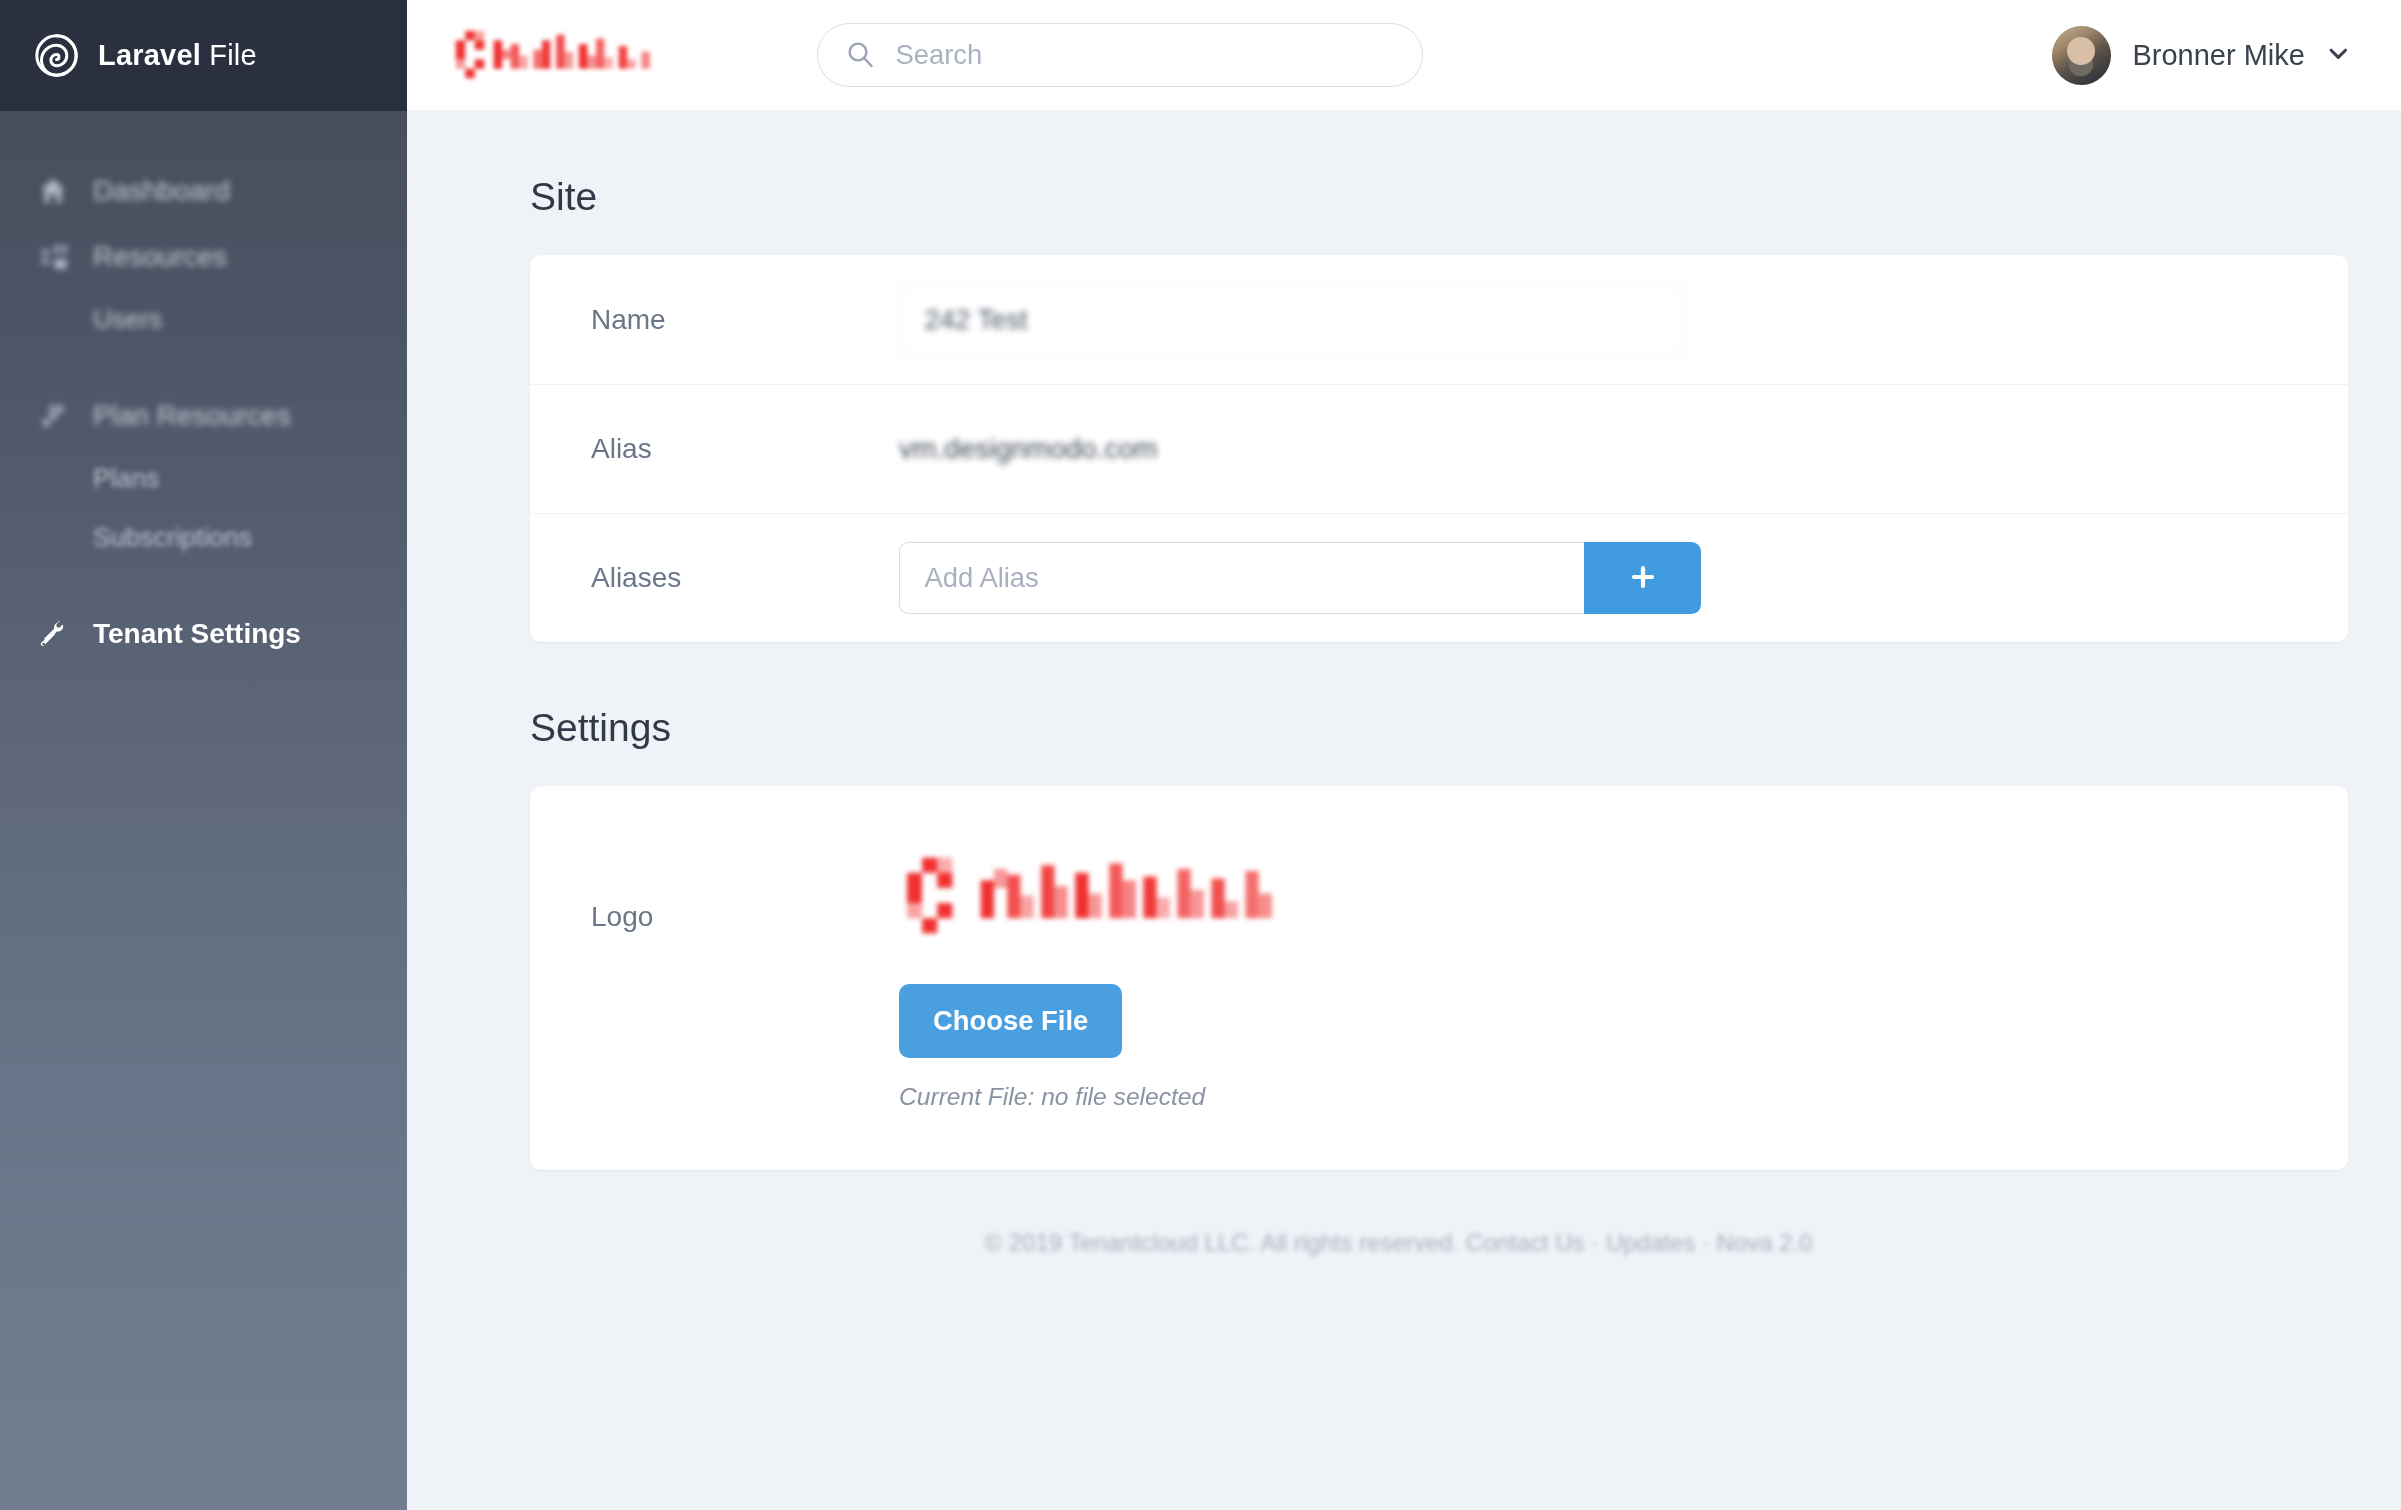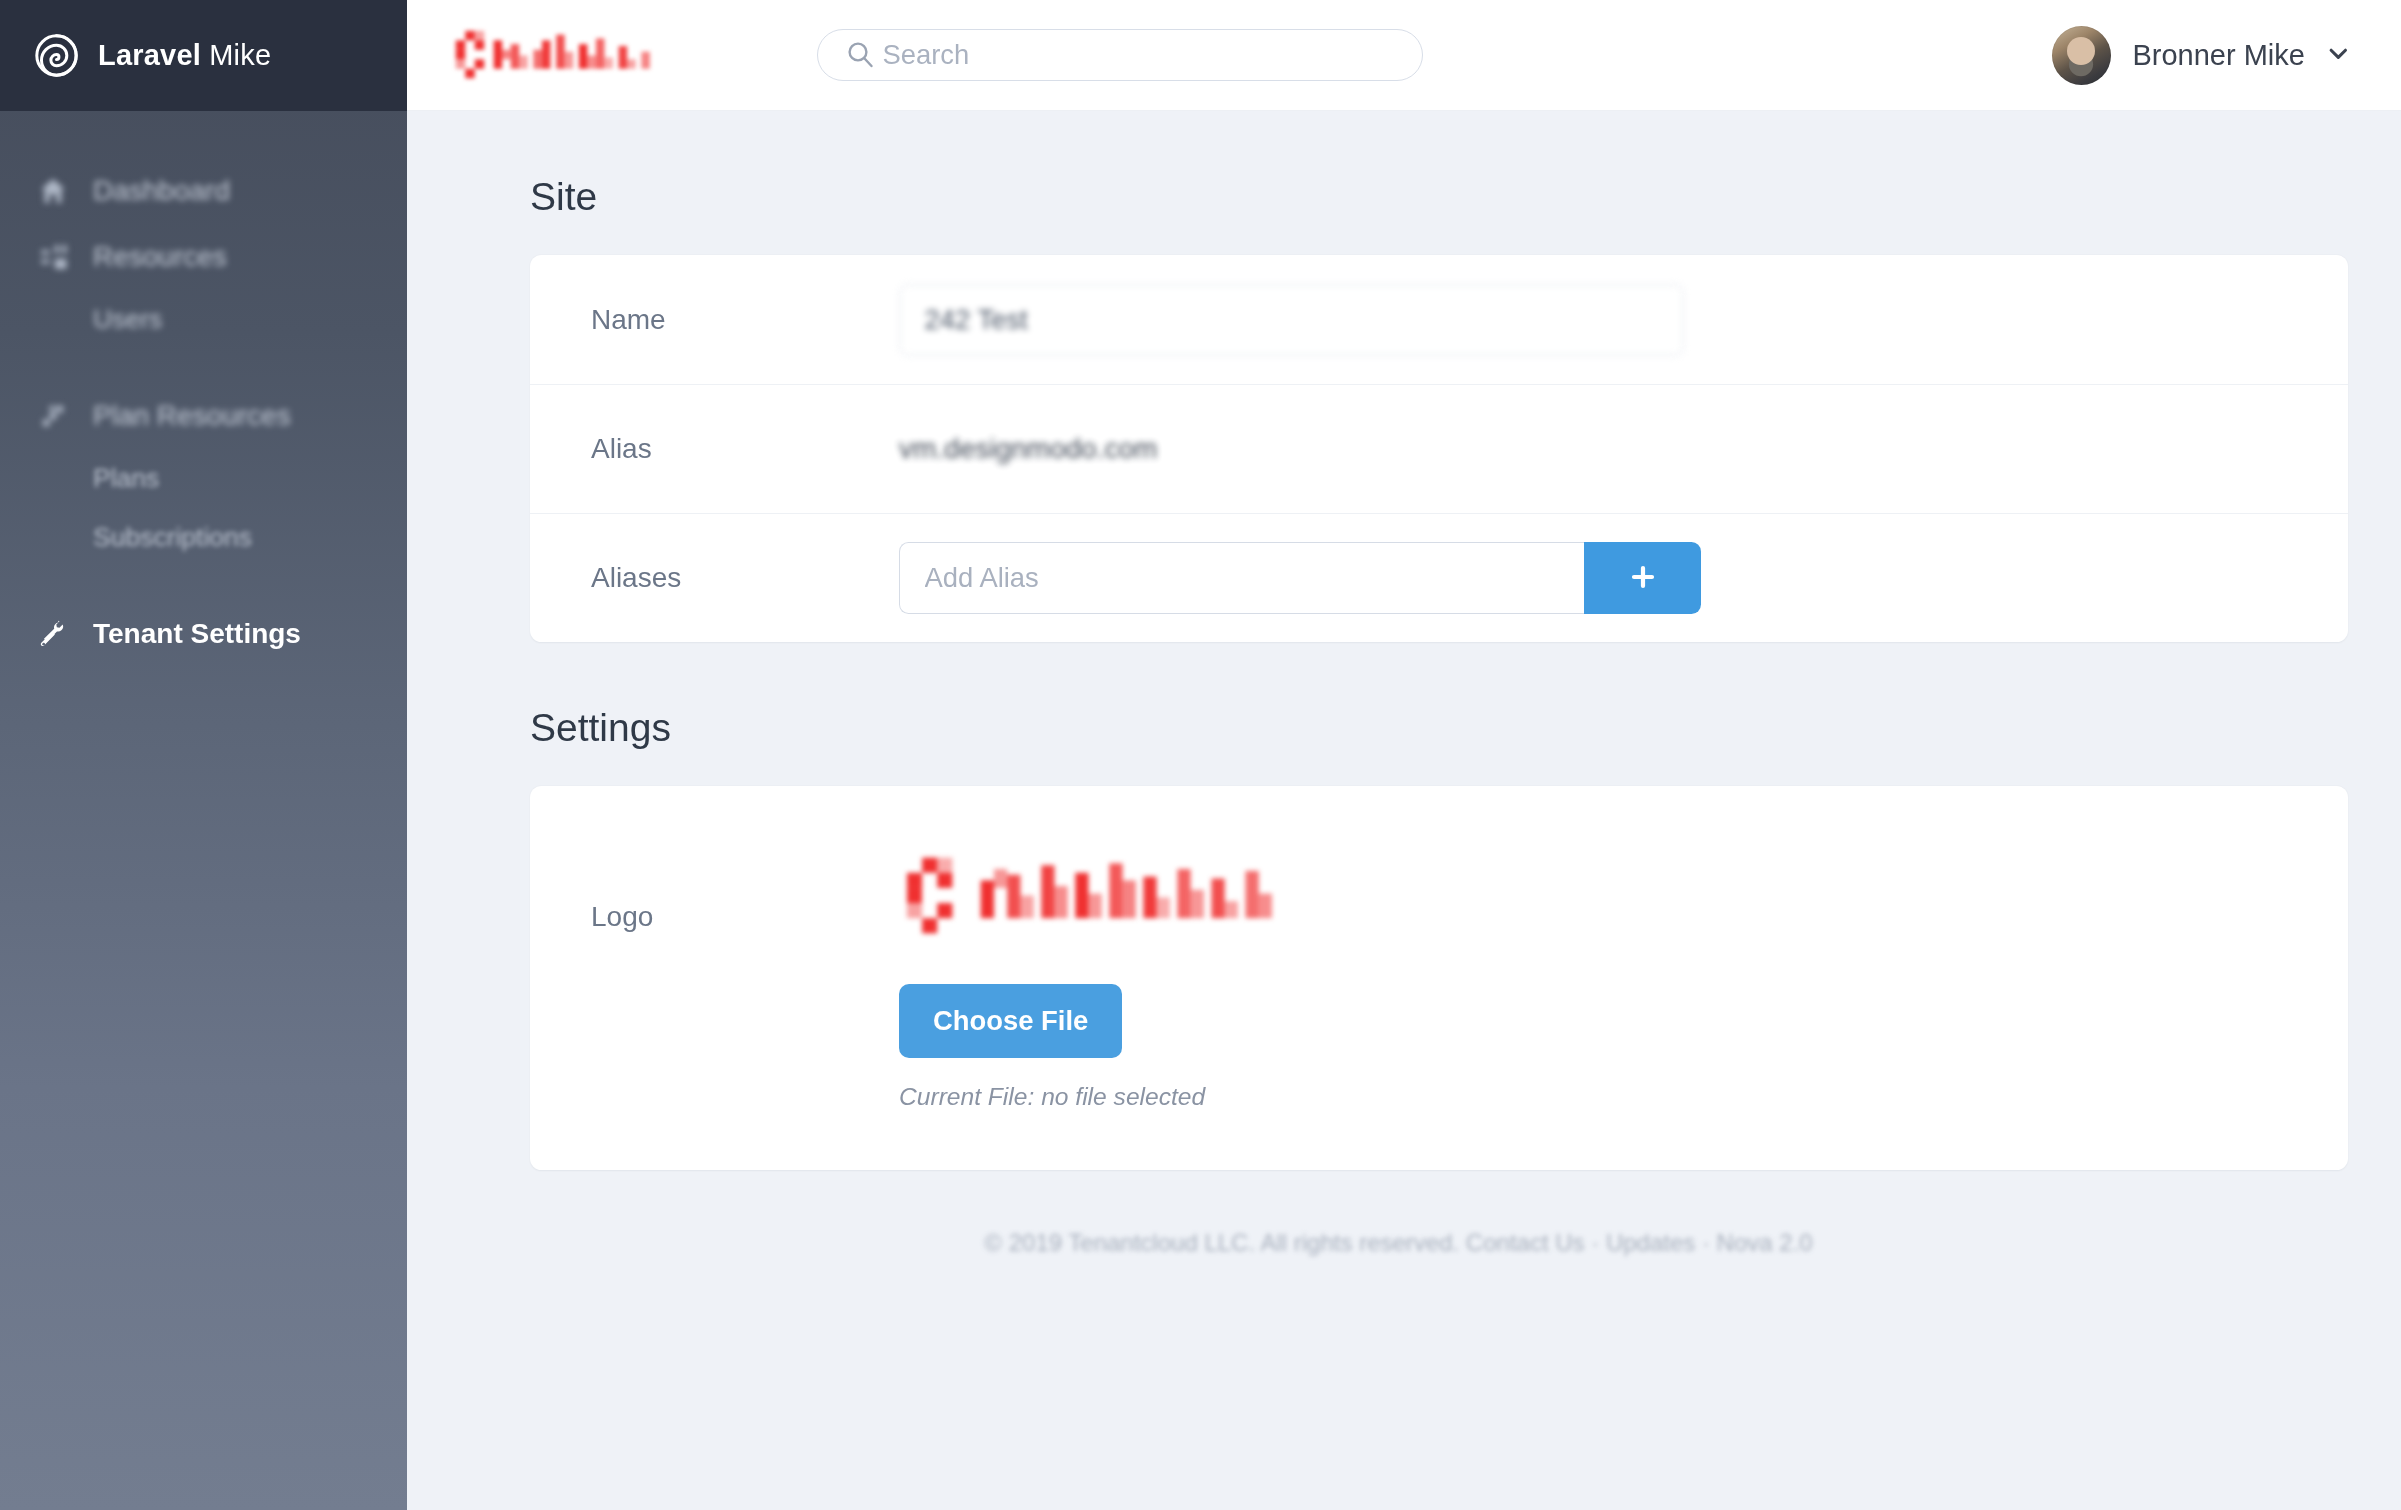--- a/index.html
+++ b/index.html
@@ -52,24 +52,24 @@
   .topbar {
     height: 111px; flex: 0 0 111px;
     background: #fff;
     display: flex; align-items: center;
     padding: 0 42px 0 45px;
     border-bottom: 0.9px solid #edf0f4;
   }
   .tenant-logo { width: 303px; height: 57px; flex: 0 0 303px; }
   .search-wrap {
     margin-left: 62px;
-    width: 606px; height: 52px;
+    width: 606px; height: 64px;
     border: 0.9px solid #d8dee8; border-radius: 34px;
     background: #fff;
-    display: flex; align-items: center; gap: 8px;
+    display: flex; align-items: center; gap: 21px;
     padding: 0 26.5px;
   }
   .search-input {
     border: 0; outline: 0; background: transparent;
     font-family: "Liberation Sans", sans-serif;
     font-size: 27.4px; color: #3e4a5c; width: 100%;
   }
   .search-input::placeholder { color: #aab2c0; }
   .topbar-spacer { flex: 1 1 auto; }
   .user-menu { display: flex; align-items: center; gap: 21px; cursor: pointer; padding-right: 9.5px; }
@@ -167,21 +167,21 @@
     <div class="brand">
       <span class="brand-logo">
         <svg viewBox="0 0 48 48" width="45" height="45" aria-hidden="true">
           <g fill="none" stroke="#ffffff" stroke-width="3.2" stroke-linecap="round">
             <circle cx="24" cy="24" r="21"></circle>
             <path d="M24 3a21 21 0 0 1 0 42 16 16 0 0 1 0-32 11 11 0 0 1 0 22 6 6 0 0 1 0-12 2.6 2.6 0 0 1 0 5.2"></path>
           </g>
         </svg>
       </span>
       <span class="brand-text">
-        <b>Laravel</b><span> </span><span>Mike</span>
+        <b>Laravel</b><span> </span><span>File</span>
       </span>
     </div>
 
     <nav class="nav">
 
       <div class="nav-item">
         <span class="nav-icon">
           <svg viewBox="0 0 40 40" width="34" height="34" aria-hidden="true" style="filter:blur(3px)">
             <path d="M20 6 L34 18 L30 18 L30 34 L24 34 L24 24 L16 24 L16 34 L10 34 L10 18 L6 18 Z" fill="#aeb7c6"></path>
           </svg>

